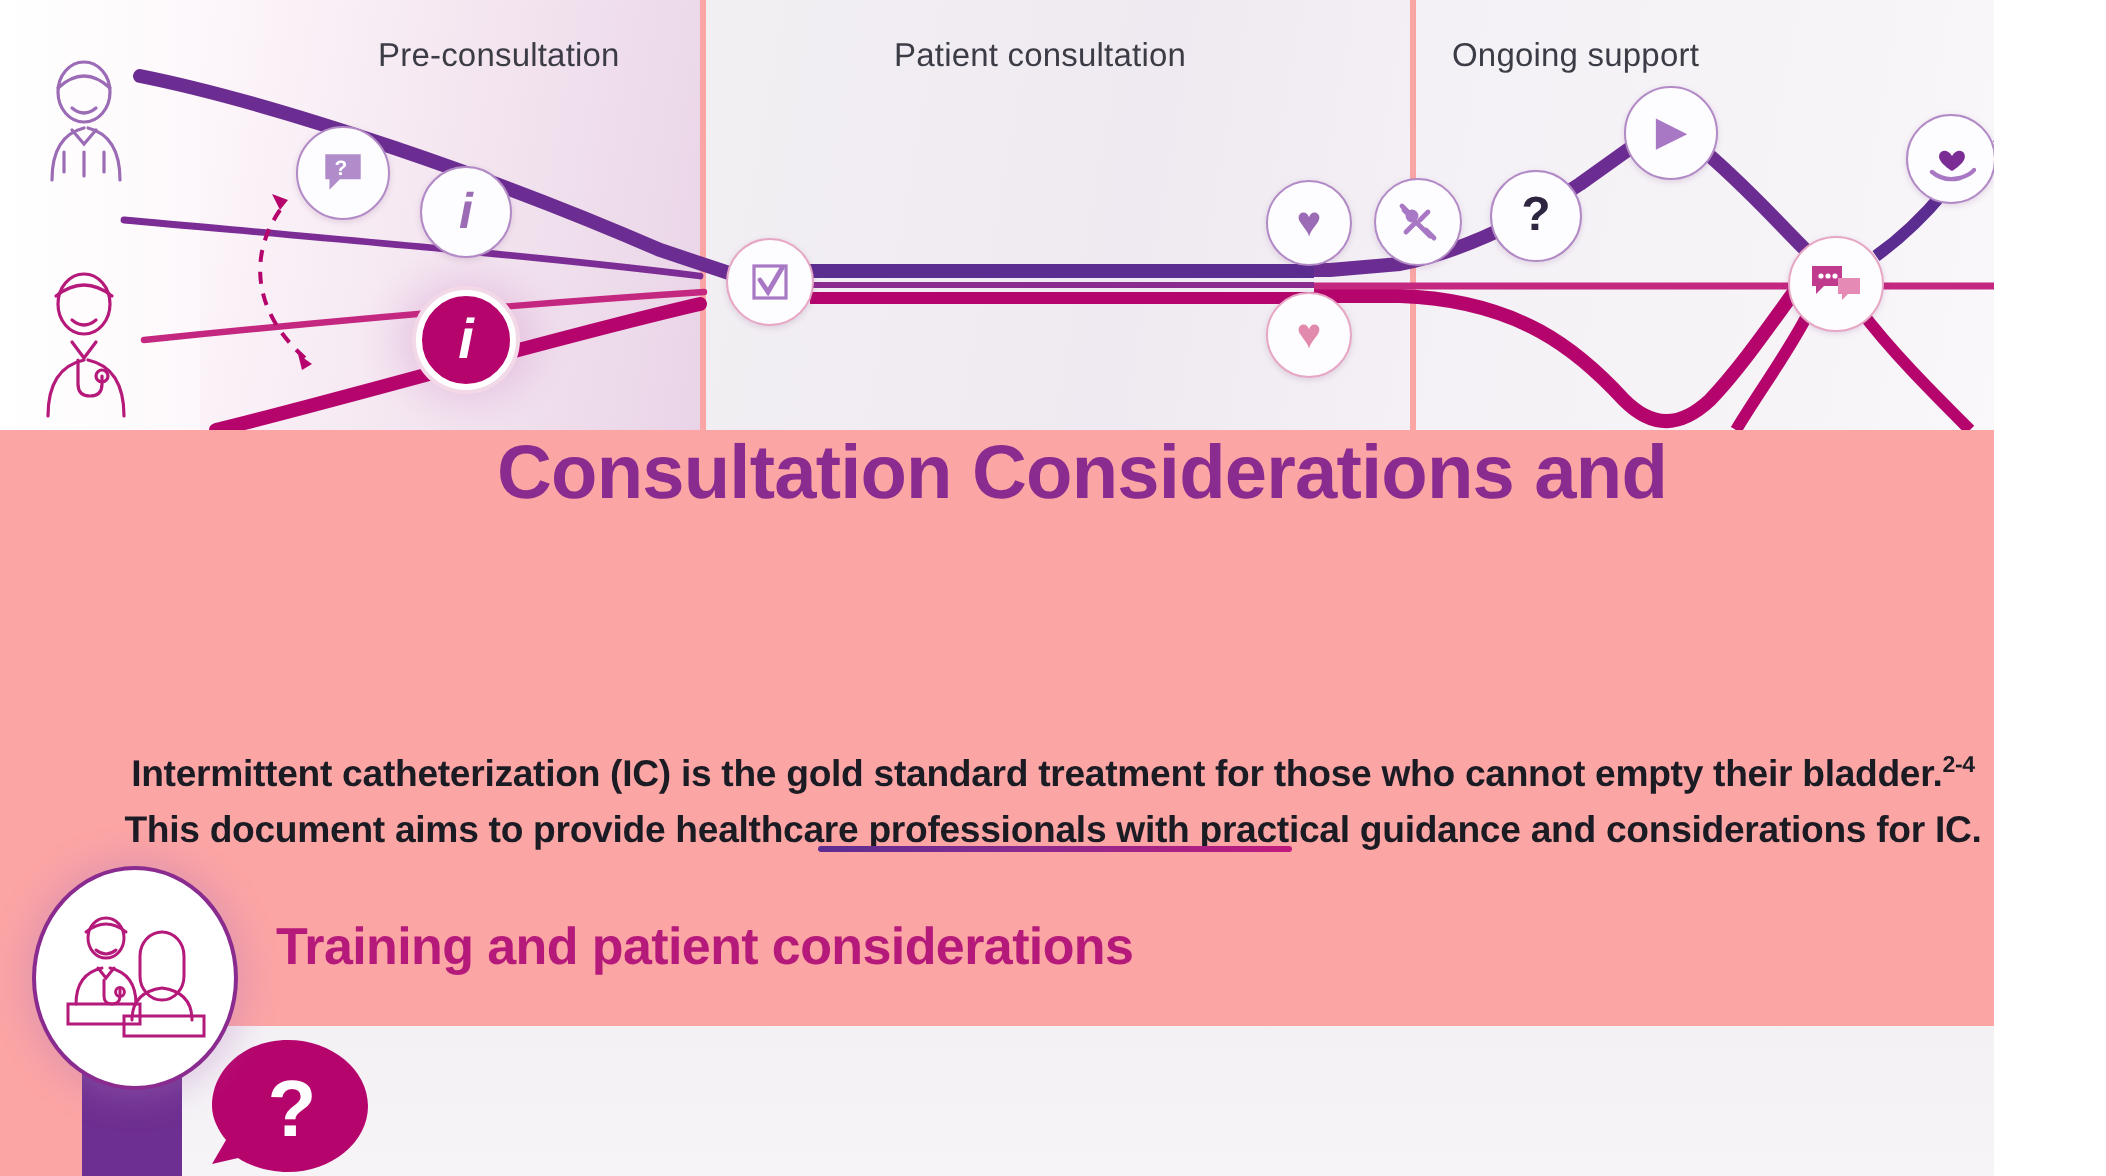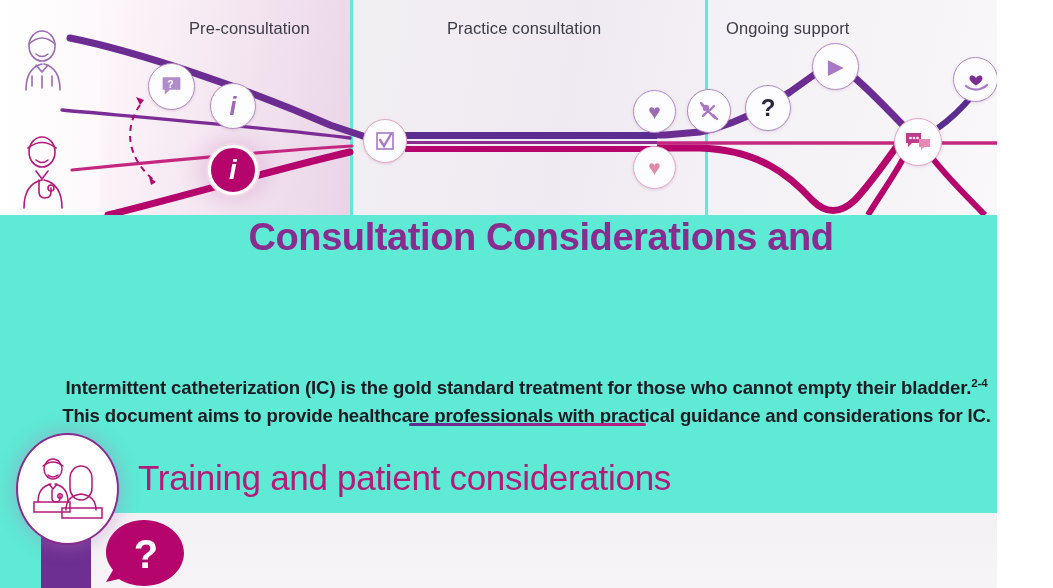--- a/index.html
+++ b/index.html
@@ -2,21 +2,21 @@
 <html><head>
 <meta charset="utf-8">
 <style>
   * { box-sizing: border-box; margin: 0; padding: 0; }
   html, body {
     width: 1053px; height: 588px;
     overflow: hidden;
     background: #ffffff;
     font-family: "Liberation Sans", sans-serif;
   }
-  #root { position: relative; width: 997px; height: 588px; background:#5eead4; overflow:hidden; }
+  #root { position: relative; width: 997px; height: 588px; background:#fca5a5; overflow:hidden; }
 
   
   .journey {
     position: absolute; left:0; top:0; width:1053px; height:215px;
     overflow: hidden;
   }
   .band {
     position:absolute; top:0; height:215px;
   }
   .band-pre   { left:100px;  width:250px; background:linear-gradient(100deg,#fdf7fb 0%, #f3e4ef 55%, #e9d4e7 100%); }
@@ -84,21 +84,21 @@
     border-radius:50%; background:#ffffff; border:2.4px solid #8a2b8f;
     box-shadow:0 0 16px 5px rgba(180,120,190,.30);
     display:flex; align-items:center; justify-content:center; z-index:4;
   }
   .sec-bar {
     position:absolute; left:41px; top:535px; width:50px; height:53px;
     background:#6d2f91; z-index:2;
   }
   .sec-heading {
     position:absolute; left:138px; top:458px;
-    font-size:35px; font-weight:400; color:#b5197a; letter-spacing:-.3px;
+    font-size:26px; font-weight:700; color:#b5197a; letter-spacing:-.3px;
     white-space:nowrap;
   }
 
   
   .cons-card {
     position:absolute; left:88px; top:513px; width:965px; height:75px;
     background:linear-gradient(180deg,#f4f1f5 0%, #f6f4f7 100%);
     z-index:1;
   }
   .cons-q {
@@ -123,21 +123,21 @@
 
 <div id="root">
 
   <div class="journey">
     <div class="band band-left"></div>
     <div class="band band-pre"></div>
     <div class="band band-pc"></div>
     <div class="band band-os"></div>
 
     <div class="band-label" style="left:189px;">Pre-consultation</div>
-    <div class="band-label" style="left:447px;">Practice consultation</div>
+    <div class="band-label" style="left:447px;">Patient consultation</div>
     <div class="band-label" style="left:726px;">Ongoing support</div>
 
     <svg class="journey-svg" width="1053" height="215" viewBox="0 0 1053 215">
       <defs>
         <linearGradient id="gPurple" x1="0" y1="0" x2="1" y2="0">
           <stop offset="0" stop-color="#5b2d91"></stop>
             <stop offset="1" stop-color="#7b2d95"></stop>
         </linearGradient>
         <linearGradient id="gMag" x1="0" y1="0" x2="1" y2="0">
           <stop offset="0" stop-color="#c4277f"></stop>

